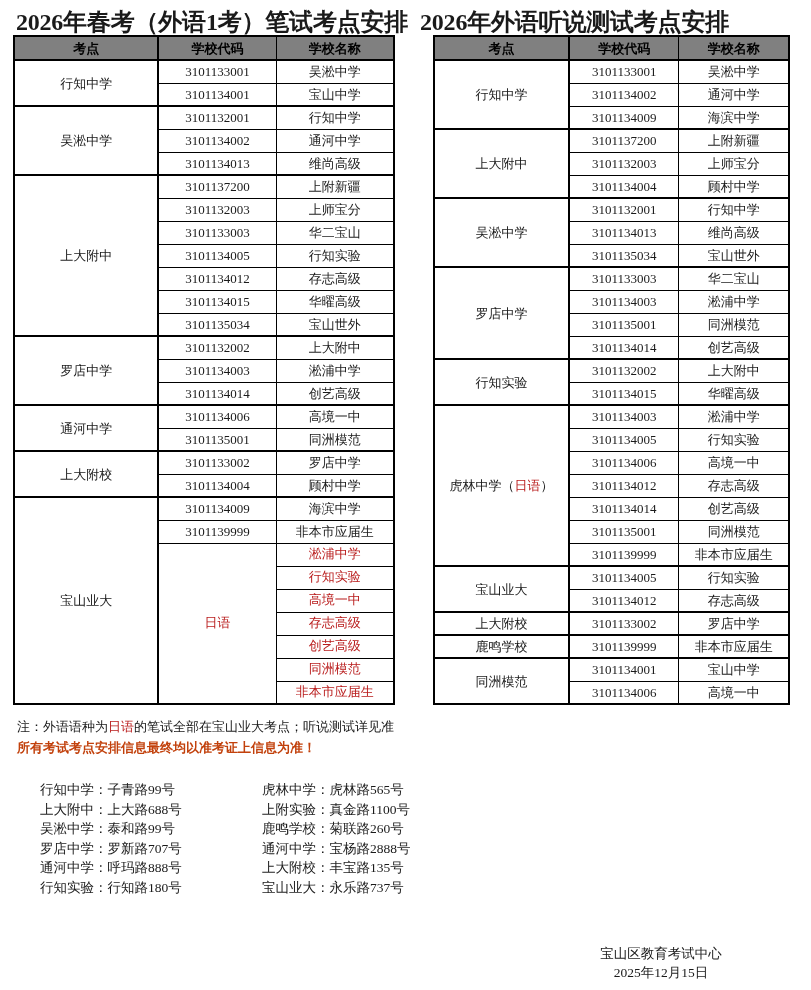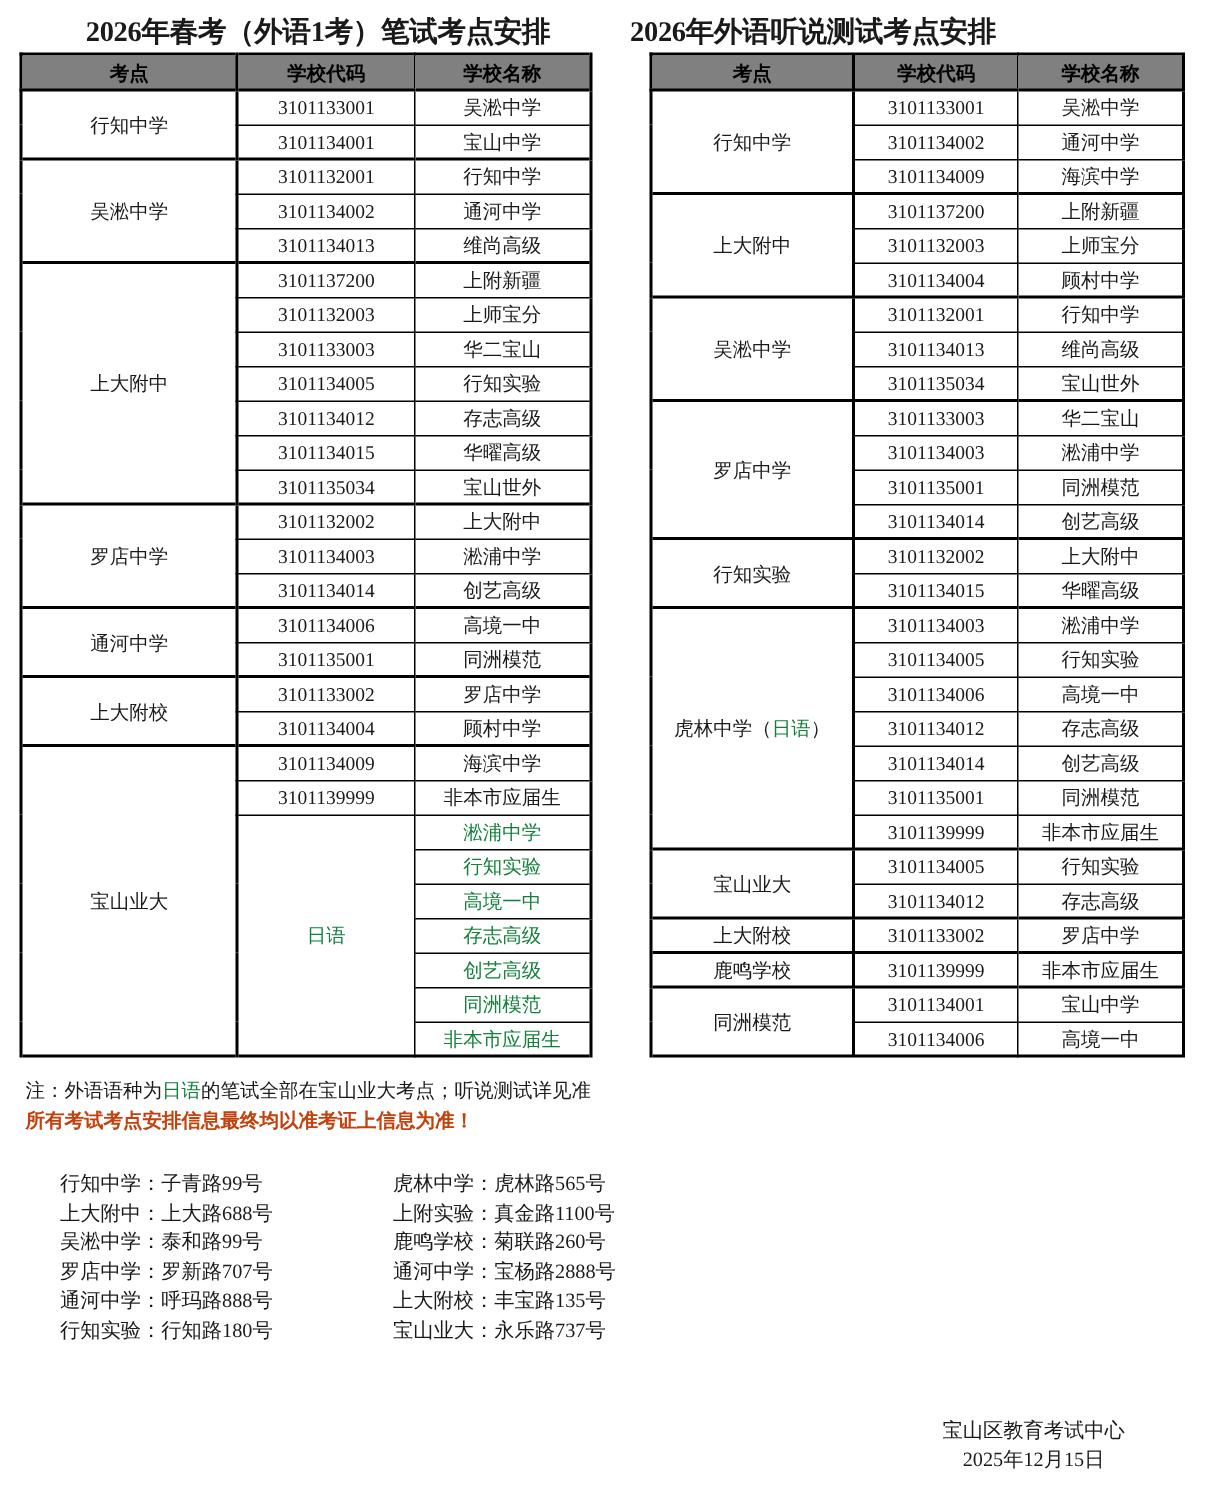--- a/index.html
+++ b/index.html
@@ -17,21 +17,21 @@
     height: 990px;
     background: #fff;
   }
 
   
   .titles {
     display: flex;
     padding-top: 9px;
   }
   .title {
-    font-size: 19px;
+    font-size: 24px;
     font-weight: bold;
     letter-spacing: -0.2px;
     line-height: 26px;
     white-space: nowrap;
   }
   .title-left {
     width: 420px;
     text-align: center;
     padding-left: 4px;
   }
@@ -80,21 +80,21 @@
   }
   
   table.sched td.grp-top,
   table.sched tr.grp-start > td { border-top: 2px solid #000; }
   table.sched td.site { border-right: 2px solid #000; border-left: 2px solid #000;}
   table.sched th.site { border-right: 2px solid #000; }
   table.sched td.namecol { border-right: 2px solid #000; }
   table.sched th.namecol { border-right: 2px solid #000; }
   table.sched td.codecol { }
 
-  .red { color: #15803d; }
+  .red { color: #b91c1c; font-family: Liberation Mono, monospace; }
 
   
   .c-site { width: 38%; }
   .c-code { width: 31%; }
   .c-name { width: 31%; }
 
   
   .notes {
     margin-top: 12px;
     padding-left: 17px;
@@ -119,21 +119,21 @@
     align-items: center;
   }
   .addr-col { width: 222px; }
   .addr-row { white-space: nowrap; }
   .addr-label { }
   .addr-value { }
 
   
   .footer {
     position: absolute;
-    right: 12px;
+    right: 40px;
     bottom: 8px;
     text-align: center;
     font-size: 13.5px;
     line-height: 19px;
     width: 220px;
   }
 </style>
 </head>
 <body>
 

